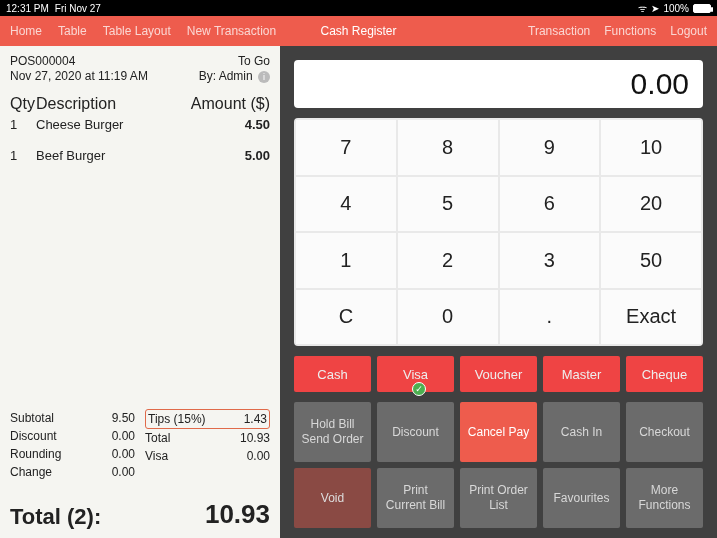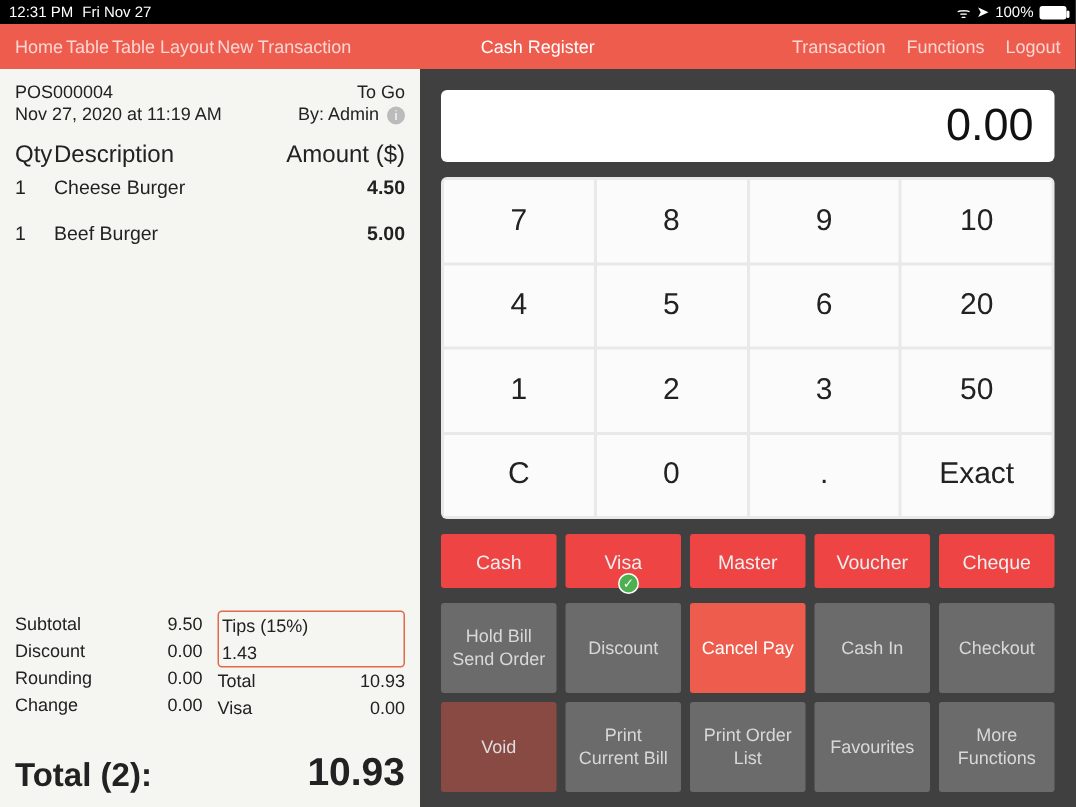--- a/index.html
+++ b/index.html
@@ -1,41 +1,41 @@
 <!DOCTYPE html>
 <html><head>
 <meta charset="utf-8">
 <style>
   * { box-sizing: border-box; margin: 0; padding: 0; font-family: -apple-system, Helvetica, Arial, sans-serif; }
   html, body { width: 717px; height: 538px; overflow: hidden; background: #404040; }
   .status-bar { height: 16px; background: #000; color: #fff; display: flex; align-items: center; font-size: 10px; padding: 0 6px; justify-content: space-between; }
   .status-left { display: flex; gap: 6px; }
   .status-right { display: flex; gap: 4px; align-items: center; }
   .nav-bar { height: 30px; background: #ee5c4d; color: #fff; display: flex; align-items: center; font-size: 12px; padding: 0 10px; }
-  .nav-left { display: flex; gap: 2px; flex: 1; }
+  .nav-left { display: flex; gap: 16px; flex: 1; }
   .nav-left span, .nav-right span { opacity: 0.75; cursor: pointer; }
   .nav-center { flex: 0 0 auto; font-weight: 500; position: absolute; left: 50%; transform: translateX(-50%); }
   .nav-right { display: flex; gap: 14px; margin-left: auto; }
   .main { display: flex; height: calc(538px - 46px); }
   
   .receipt { width: 280px; background: #f5f5f1; display: flex; flex-direction: column; font-size: 12px; color: #222; }
   .receipt-body { padding: 8px 10px; flex: 1; display: flex; flex-direction: column; }
   .rc-head { display: flex; justify-content: space-between; margin-bottom: 1px; }
   .rc-sub { display: flex; justify-content: space-between; margin-bottom: 12px; }
   .info-icon { display:inline-block; width:12px; height:12px; border-radius:50%; background:#bbb; color:#fff; font-size:9px; text-align:center; line-height:12px; margin-left:2px; }
   .rc-cols { display:flex; font-size: 16px; margin-bottom:4px; }
   .col-qty { width: 26px; }
   .col-desc { flex:1; }
   .col-amt { width: 80px; text-align:right; }
   .rc-line { display:flex; font-size: 13px; margin-bottom: 16px; }
   .rc-line .col-amt { font-weight: 700; }
   .rc-summary { margin-top:auto; display:flex; gap:10px; padding-top:6px; }
   .sum-col { flex:1; }
   .sum-row { display:flex; justify-content:space-between; font-size:12px; line-height:18px; }
-  .tips-box { border:1px solid #e06a4a; border-radius:3px; padding:0 2px;flex-direction:column; }
+  .tips-box { border:1px solid #e06a4a; border-radius:3px; padding:0 2px; }
   .rc-total { display:flex; justify-content:space-between; align-items:flex-end; padding:10px 10px 8px 10px; border-top: none; }
   .rc-total .lbl { font-size: 22px; font-weight:700; }
   .rc-total .val { font-size: 26px; font-weight:700; }
   
   .right { flex:1; background:#404040; padding:14px 14px 10px 14px; display:flex; flex-direction:column; gap:10px; }
   .display { background:#fff; border-radius:4px; height:48px; display:flex; align-items:center; justify-content:flex-end; padding:0 14px; font-size:30px; font-weight:400; color:#111; }
   .keypad { background:#e9e9e9; border-radius:4px; display:grid; grid-template-columns: repeat(4,1fr); grid-template-rows: repeat(4,1fr); gap:2px; padding:2px; height: 228px; }
   .key { background:#fbfbfb; display:flex; align-items:center; justify-content:center; font-size:20px; color:#222; cursor:pointer; }
   .pay-row { display:flex; gap:6px; }
   .pay-btn { flex:1; background:#ef4444; color:#eee; font-size:13px; height:36px; display:flex; align-items:center; justify-content:center; border-radius:2px; cursor:pointer; position:relative; }
@@ -165,22 +165,22 @@
         <div class="key">3</div>
         <div class="key">50</div>
         <div class="key">C</div>
         <div class="key">0</div>
         <div class="key">.</div>
         <div class="key">Exact</div>
       </div>
     <div class="pay-row" id="payrow">
         <div class="pay-btn">Cash</div>
         <div class="pay-btn">Visa<div class="check">✓</div></div>
+        <div class="pay-btn">Voucher</div>
         <div class="pay-btn">Master</div>
-        <div class="pay-btn">Voucher</div>
         <div class="pay-btn">Cheque</div>
       </div>
     <div class="fn-grid" id="fngrid">
         <div class="fn-btn">Hold Bill<br>Send Order</div>
         <div class="fn-btn">Discount</div>
         <div class="fn-btn red">Cancel Pay</div>
         <div class="fn-btn">Cash In</div>
         <div class="fn-btn">Checkout</div>
         <div class="fn-btn dred">Void</div>
         <div class="fn-btn">Print<br>Current Bill</div>

